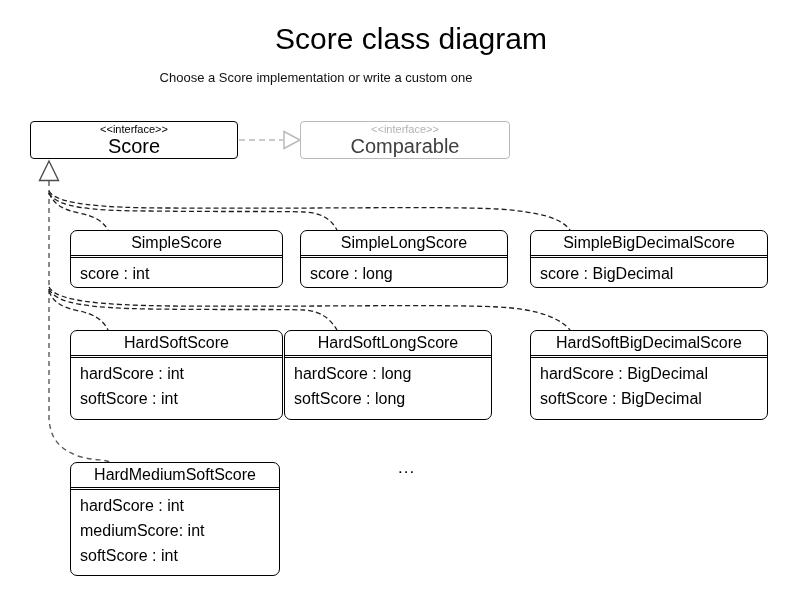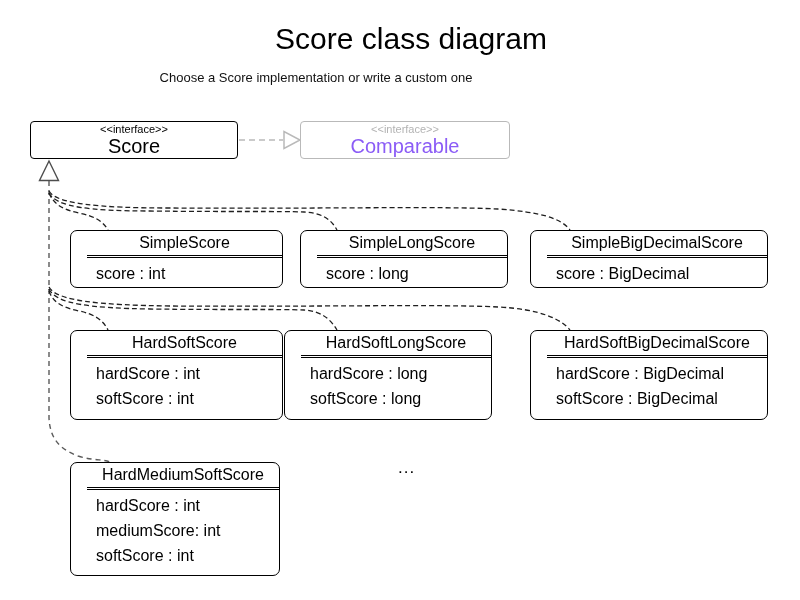--- a/index.html
+++ b/index.html
@@ -18,25 +18,25 @@
   svg.connectors { position:absolute; left:0; top:0; width:800px; height:600px; }
 
   .iface {
     position:absolute; box-sizing:border-box; background:#fff;
     border:1.6px solid #000; border-radius:4px; text-align:center; padding-top:1px;
   }
   .iface .stereo { font-size:11px; line-height:13px; }
   .iface .iname  { font-size:20px; line-height:21px; }
   .iface.gray { border-color:#b9b9b9; }
   .iface.gray .stereo { color:#b3b3b3; }
-  .iface.gray .iname  { color:#8b5cf6; }
+  .iface.gray .iname  { color:#404040; }
 
   .uml {
     position:absolute; box-sizing:border-box; background:#fff;
-    border:1.5px solid #000; border-radius:7px; overflow:hidden;padding-left:16px;
+    border:1.5px solid #000; border-radius:7px; overflow:hidden;
   }
   .uml .t {
     font-size:16px; line-height:20px; text-align:center;
     padding:2px 2px 2px; border-bottom:1.5px solid #000; white-space:nowrap;
   }
   .uml .a {
     border-top:1.5px solid #000; margin-top:1px;
     padding:3px 9px 0; font-size:16px; line-height:25px; white-space:nowrap;
   }
 

